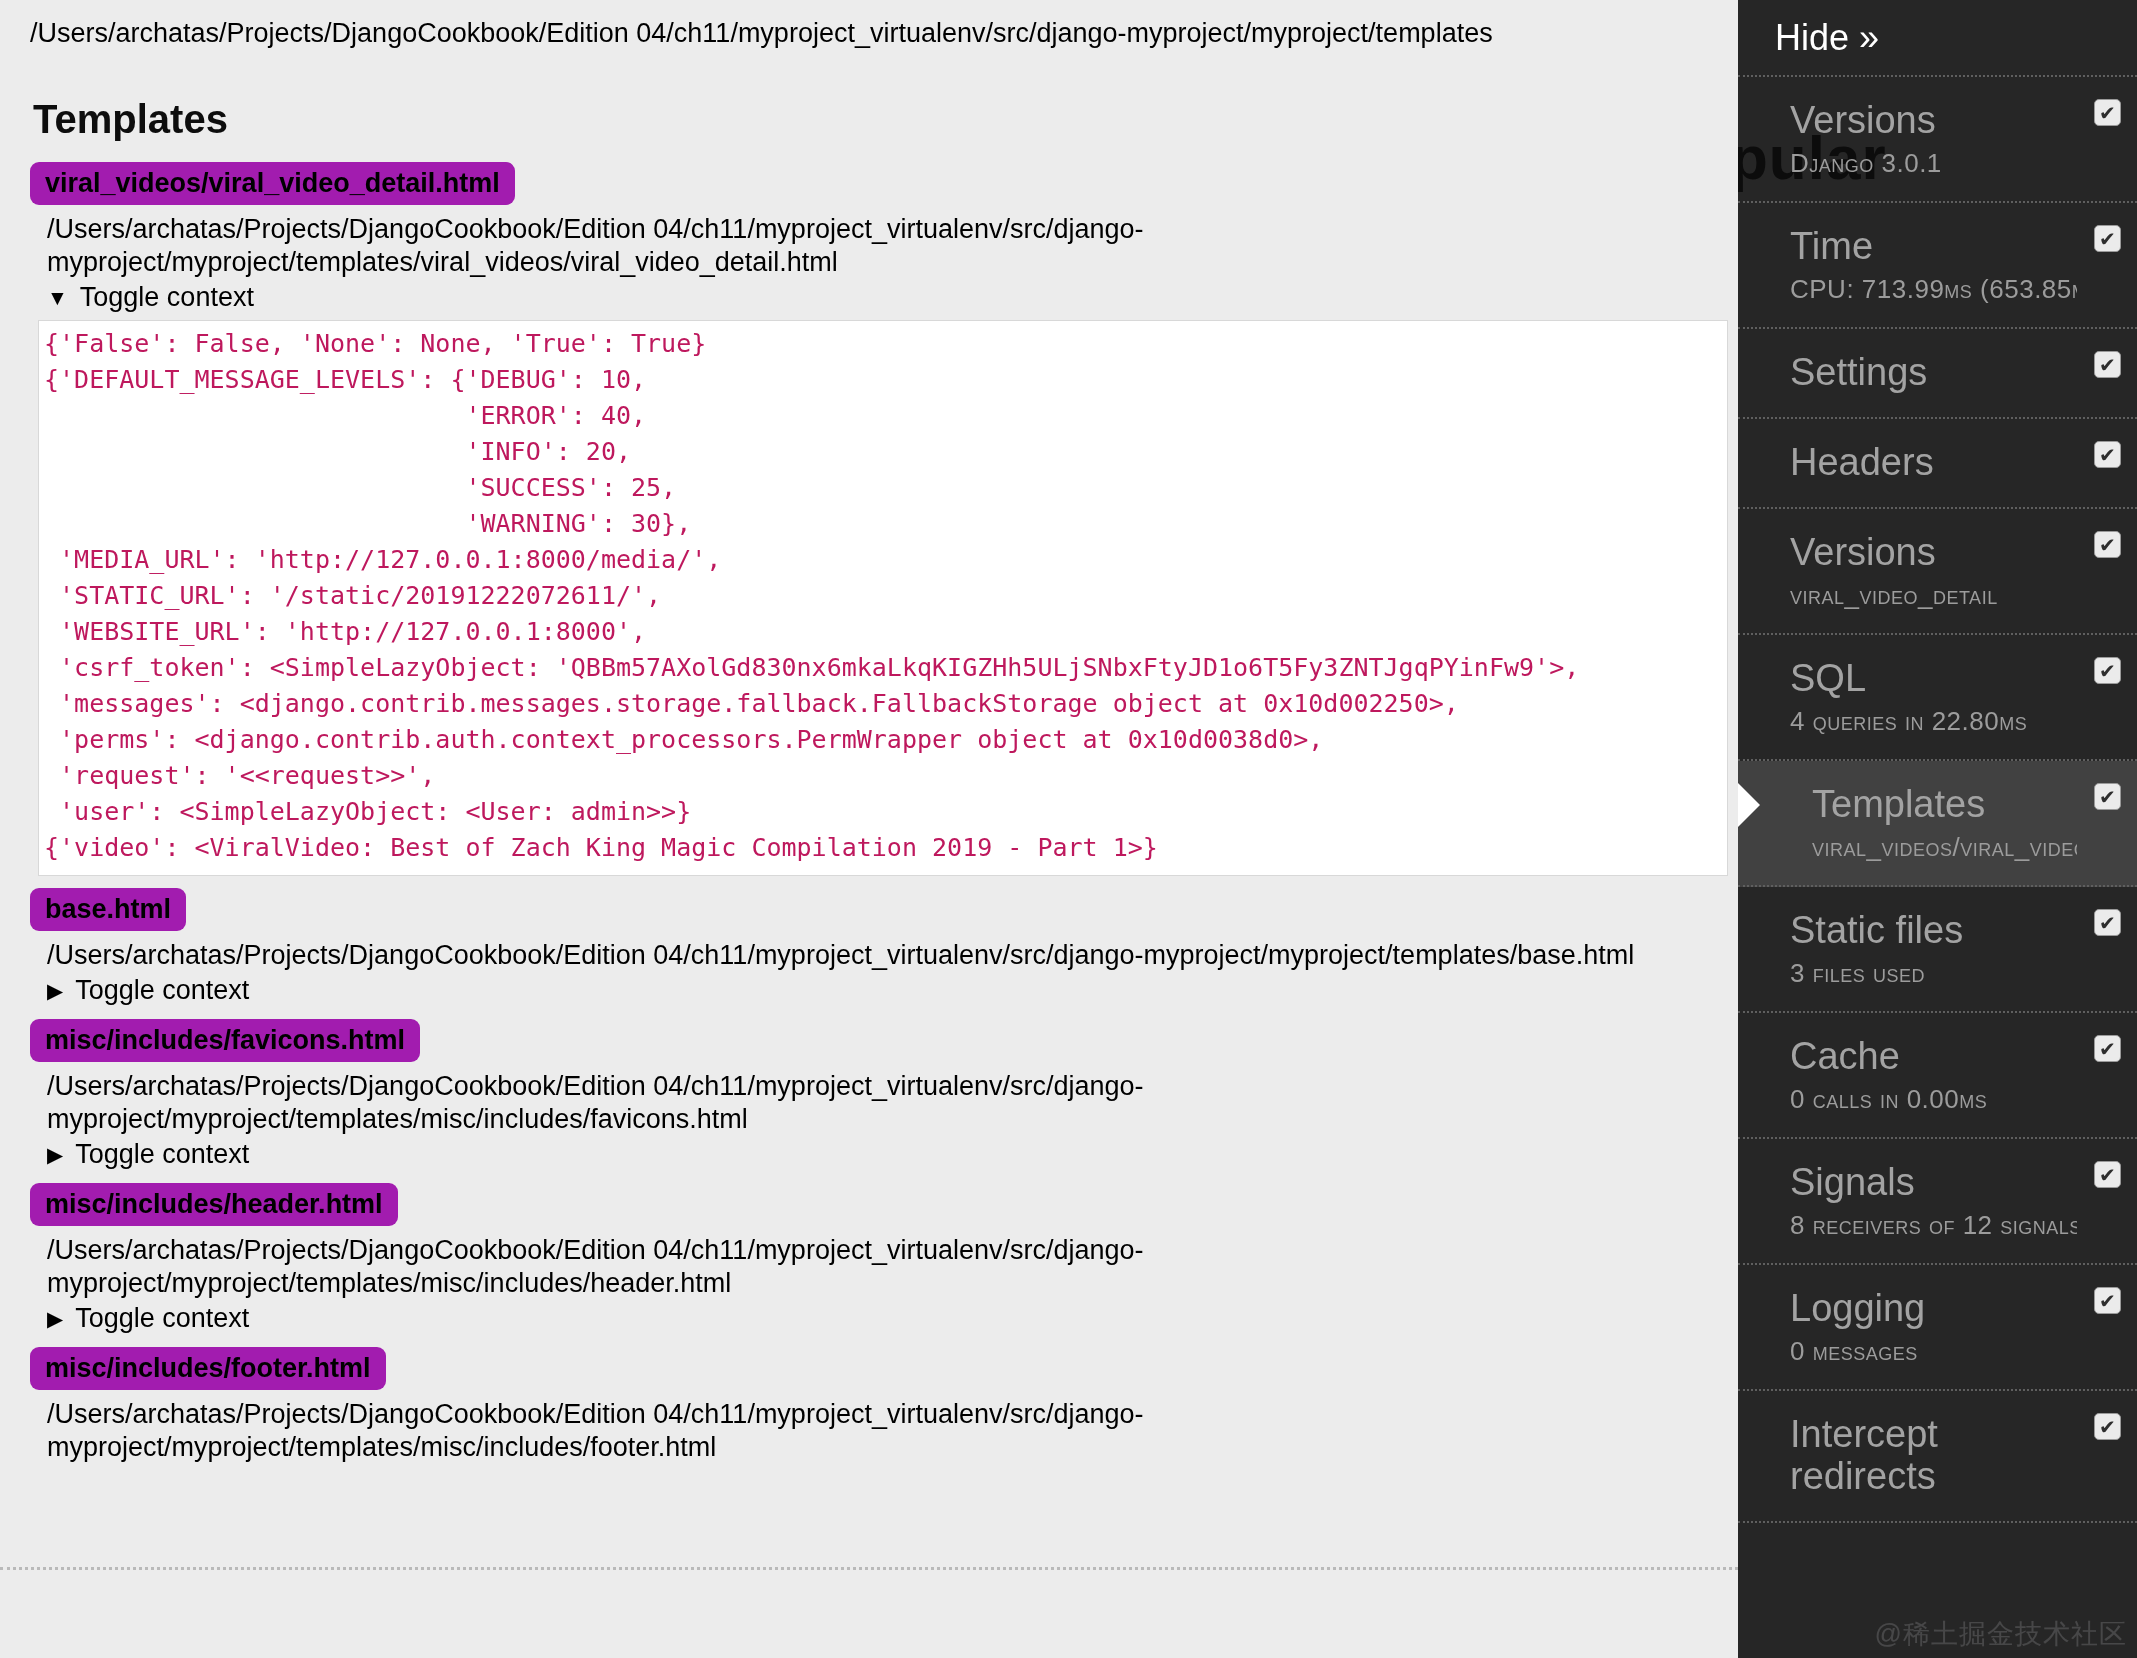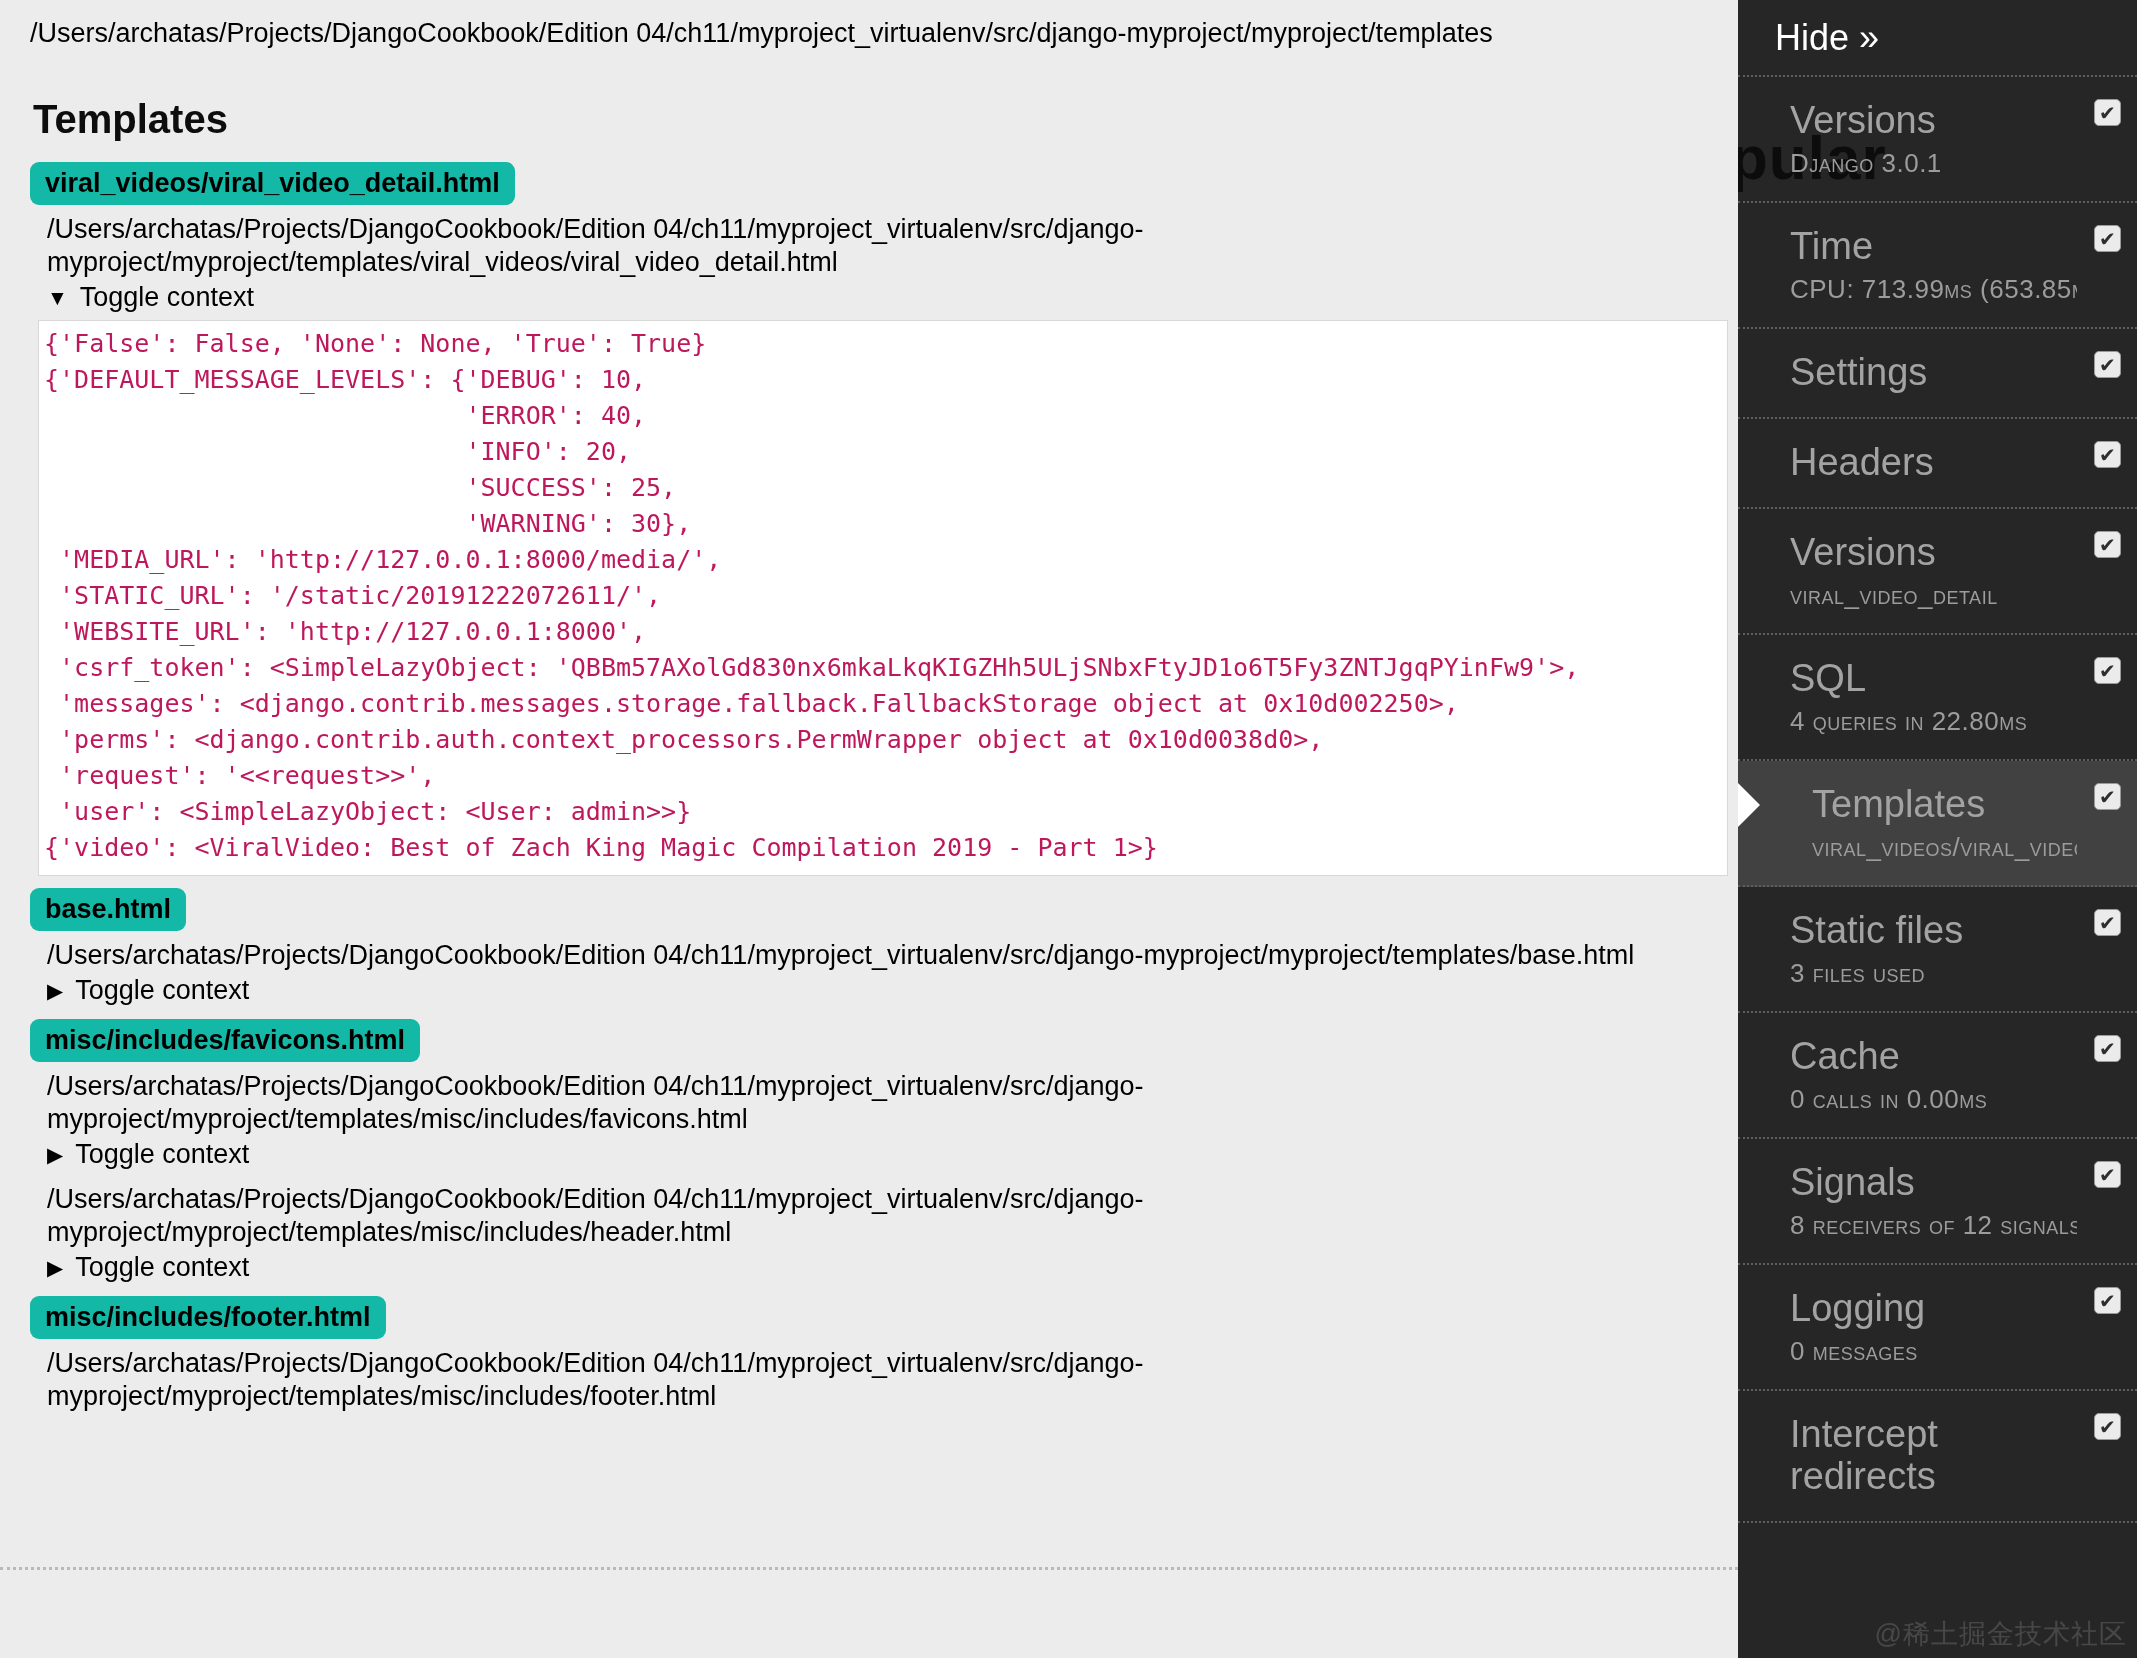--- a/index.html
+++ b/index.html
@@ -28,21 +28,21 @@
     content:"";position:absolute;left:0;bottom:4px;width:100%;
     border-top:3px dotted #b9b9b9;
   }
   h2.sec{font-size:40px;font-weight:700;color:#0d0d0d;margin:0;line-height:46px;}
   #h-template-path{margin:50px 0 0 33px;}
   #h-templates{margin:46px 0 0 33px;}
   .path-line{font-size:27px;color:#000;margin:16px 0 0 30px;line-height:34px;}
   .tmpl-entry{margin:20px 0 0 0;}
   .tmpl-entry.collapsed{margin-top:12px;}
   .tmpl-badge{
-    display:inline-block;margin-left:30px;background:#14b8a6;color:#000;
+    display:inline-block;margin-left:30px;background:#a21caf;color:#000;
     font-size:27px;font-weight:700;padding:6px 15px 7px 15px;border-radius:9px;line-height:30px;
   }
   .tmpl-path{font-size:27px;color:#000;margin:8px 0 0 47px;line-height:33px;}
   .toggle-row{
     margin:2px 0 0 47px;line-height:33px;font-size:27px;color:#000;
     display:flex;align-items:center;cursor:pointer;width:fit-content;
   }
   .toggle-row .arrow{font-size:21px;margin-right:12px;color:#000;}
   pre.ctx{
     margin:6px 5px 0 38px;width:1690px;box-sizing:border-box;
@@ -139,20 +139,21 @@
   <div class="tmpl-entry collapsed">
     <span class="tmpl-badge">misc/includes/favicons.html</span>
     <div class="tmpl-path">/Users/archatas/Projects/DjangoCookbook/Edition 04/ch11/myproject_virtualenv/src/django-myproject/myproject/templates/misc/includes/favicons.html</div>
     <div class="toggle-row">
       <span class="arrow">▶</span>
       <span class="tlabel">Toggle context</span>
     </div>
   </div>
 
   <div class="tmpl-entry collapsed">
+    <span class="tmpl-badge">misc/includes/header.html</span>
     <div class="tmpl-path">/Users/archatas/Projects/DjangoCookbook/Edition 04/ch11/myproject_virtualenv/src/django-myproject/myproject/templates/misc/includes/header.html</div>
     <div class="toggle-row">
       <span class="arrow">▶</span>
       <span class="tlabel">Toggle context</span>
     </div>
   </div>
 
   <div class="tmpl-entry collapsed">
     <span class="tmpl-badge">misc/includes/footer.html</span>
     <div class="tmpl-path">/Users/archatas/Projects/DjangoCookbook/Edition 04/ch11/myproject_virtualenv/src/django-myproject/myproject/templates/misc/includes/footer.html</div>

